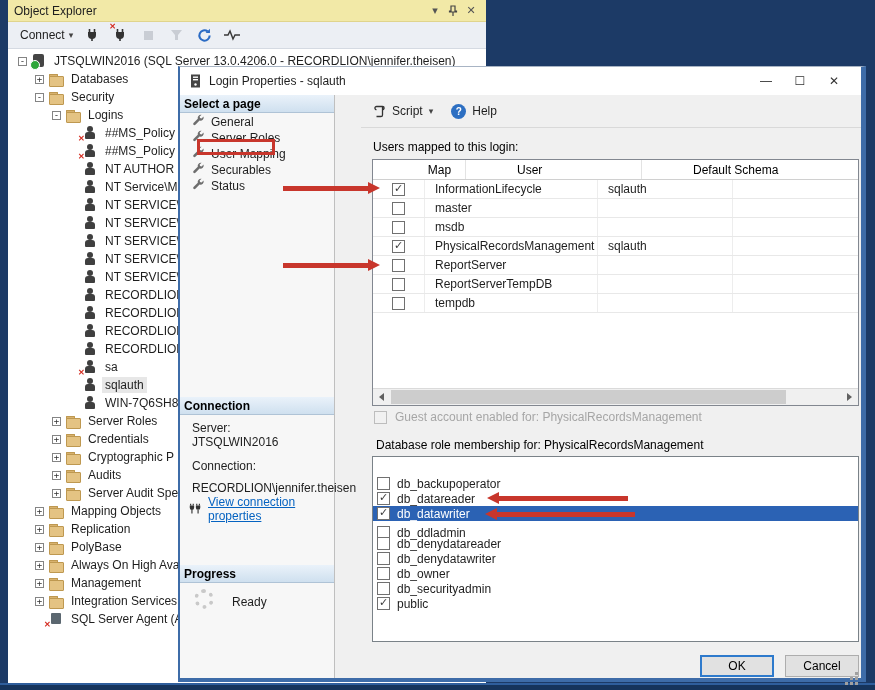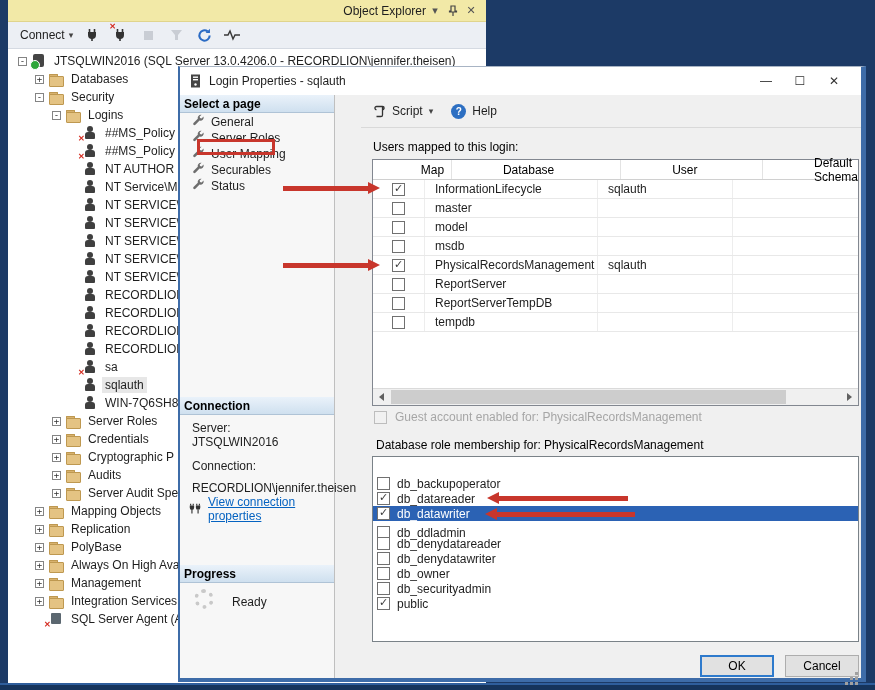--- a/index.html
+++ b/index.html
@@ -3,21 +3,21 @@
 <meta charset="utf-8">
 <style>
   :root{ --red:#C8362C; --navy:#1C3A66; --accent:#3E6CA8; }
   *{box-sizing:border-box; margin:0; padding:0;}
   html,body{width:875px;height:690px;overflow:hidden;}
   body{font-family:"Liberation Sans", sans-serif; font-size:12px; color:#1e1e1e; background:var(--navy); position:relative;}
 
   
   .oe{position:absolute;left:8px;top:0;width:478px;height:683px;background:#fff;}
   .oe-title{height:22px;background:#F2E9A7;display:flex;align-items:center;padding:0 6px;border-bottom:1px solid #E0D48C;}
-  .oe-title .t{flex:1;color:#1e1e1e;text-align:right;}
+  .oe-title .t{flex:1;color:#1e1e1e;}
   .oe-title .btn{width:18px;height:16px;display:flex;align-items:center;justify-content:center;color:#555;font-size:11px;cursor:default;}
   .oe-toolbar{height:27px;background:#ECEFF4;display:flex;align-items:center;padding:0 12px;gap:10px;border-bottom:1px solid #D5DAE2;}
   .oe-toolbar .connect{display:flex;align-items:center;gap:4px;color:#1e1e1e;}
   .oe-toolbar .caret{font-size:9px;color:#444;}
   .tbico{display:inline-flex;align-items:center;justify-content:center;width:18px;height:18px;position:relative;}
   .xmark{position:absolute;left:-4px;bottom:-3px;color:#D42B20;font-size:8px;font-weight:bold;font-style:normal;}
   .tbico .xmark{left:-2px;top:-4px;bottom:auto;}
 
   .oe-tree{position:absolute;left:0;top:49px;right:0;bottom:0;background:#fff;overflow:hidden;}
   .trow{position:absolute;left:0;right:0;height:18px;display:flex;align-items:center;white-space:nowrap;}
@@ -400,46 +400,37 @@
         <span style="font-size:9px;color:#444;">▾</span>
         <span class="helpco" style="margin-left:12px;">?</span>
         <span>Help</span>
       </div>
 
       <div class="lbl" style="left:12px;top:45px;">Users mapped to this login:</div>
 
       <div class="utable">
         <div class="uhead" id="uhead">
             <div class="hc c0">Map</div>
-            <div class="hc c1">Database</div>
             <div class="hc c2">User</div>
             <div class="hc c3">Default Schema</div>
           </div>
         <div id="ubody">
             <div class="urow">
               <div class="dc c0">
                 <span class="cb ck"></span>
               </div>
               <div class="dc c1">InformationLifecycle</div>
               <div class="dc c2">sqlauth</div>
               <div class="dc c3"></div>
             </div>
             <div class="urow">
               <div class="dc c0">
                 <span class="cb"></span>
               </div>
               <div class="dc c1">master</div>
-              <div class="dc c2"></div>
-              <div class="dc c3"></div>
-            </div>
-            <div class="urow">
-              <div class="dc c0">
-                <span class="cb"></span>
-              </div>
-              <div class="dc c1">model</div>
               <div class="dc c2"></div>
               <div class="dc c3"></div>
             </div>
             <div class="urow">
               <div class="dc c0">
                 <span class="cb"></span>
               </div>
               <div class="dc c1">msdb</div>
               <div class="dc c2"></div>
               <div class="dc c3"></div>

